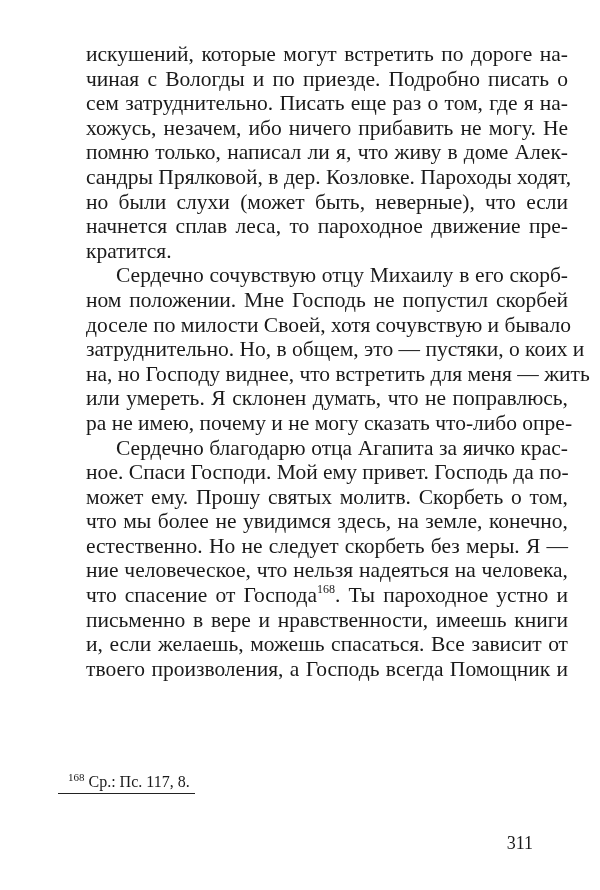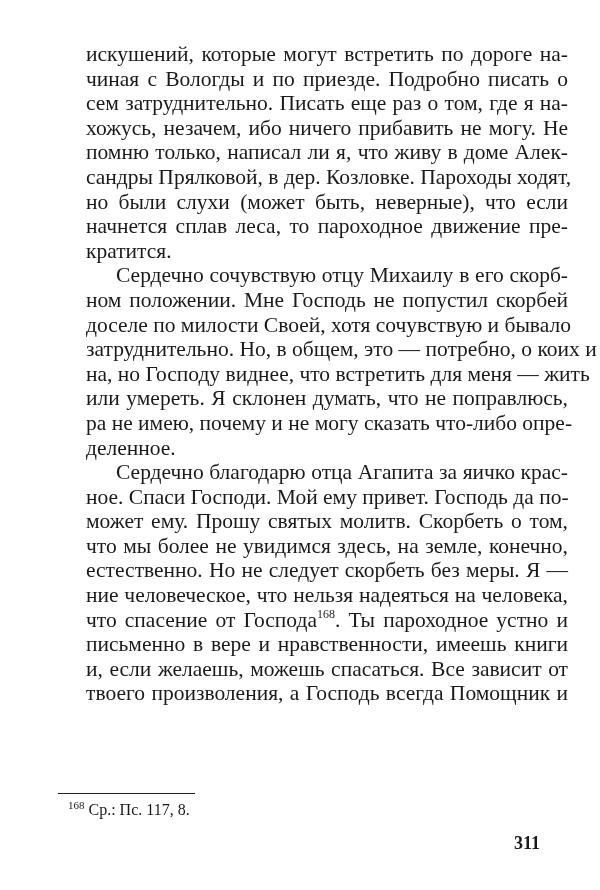--- a/index.html
+++ b/index.html
@@ -51,61 +51,59 @@
     position: absolute;
     left: 58px;
     top: 793px;
     width: 137px;
     height: 0;
     border-top: 1.3px solid #222;
   }
   .footnote {
     position: absolute;
     left: 68px;
-    top: 800px;
+    top: 772px;
     font-size: 16px;
     line-height: 20px;
     white-space: nowrap;
   }
   .footnote sup {
     font-size: 11px;
     vertical-align: 6px;
     line-height: 0;
   }
   .page-number {
     position: absolute;
-    right: 60px;
+    right: 67px;
     top: 832px;
     font-size: 18px;
     line-height: 22px;
-    font-weight: bold;
   }
 </style>
 </head>
 <body>
 
 <div class="page">
   <div class="body-text">
     <span class="line">искушений, которые могут встретить по дороге на-</span>
     <span class="line">чиная с Вологды и по приезде. Подробно писать о</span>
     <span class="line">сем затруднительно. Писать еще раз о том, где я на-</span>
     <span class="line">хожусь, незачем, ибо ничего прибавить не могу. Не</span>
     <span class="line">помню только, написал ли я, что живу в доме Алек-</span>
     <span class="line">сандры Прялковой, в дер. Козловке. Пароходы ходят,</span>
     <span class="line">но были слухи (может быть, неверные), что если</span>
     <span class="line">начнется сплав леса, то пароходное движение пре-</span>
     <span class="line last">кратится.</span>
     <span class="line indent">Сердечно сочувствую отцу Михаилу в его скорб-</span>
     <span class="line">ном положении. Мне Господь не попустил скорбей</span>
     <span class="line">доселе по милости Своей, хотя сочувствую и бывало</span>
-    <span class="line">затруднительно. Но, в общем, это — потребно, о коих и</span>
+    <span class="line">затруднительно. Но, в общем, это — пустяки, о коих и</span>
     <span class="line">на, но Господу виднее, что встретить для меня — жить</span>
     <span class="line">или умереть. Я склонен думать, что не поправлюсь,</span>
     <span class="line">ра не имею, почему и не могу сказать что-либо опре-</span>
-    <span class="line last">деленное.</span>
     <span class="line indent">Сердечно благодарю отца Агапита за яичко крас-</span>
     <span class="line">ное. Спаси Господи. Мой ему привет. Господь да по-</span>
     <span class="line">может ему. Прошу святых молитв. Скорбеть о том,</span>
     <span class="line">что мы более не увидимся здесь, на земле, конечно,</span>
     <span class="line">естественно. Но не следует скорбеть без меры. Я —</span>
     <span class="line">ние человеческое, что нельзя надеяться на человека,</span>
     <span class="line"><span>что спасение от Господа</span><sup class="fnref">168</sup><span>. Ты пароходное устно и</span></span>
     <span class="line">письменно в вере и нравственности, имеешь книги</span>
     <span class="line">и, если желаешь, можешь спасаться. Все зависит от</span>
     <span class="line">твоего произволения, а Господь всегда Помощник и</span>

